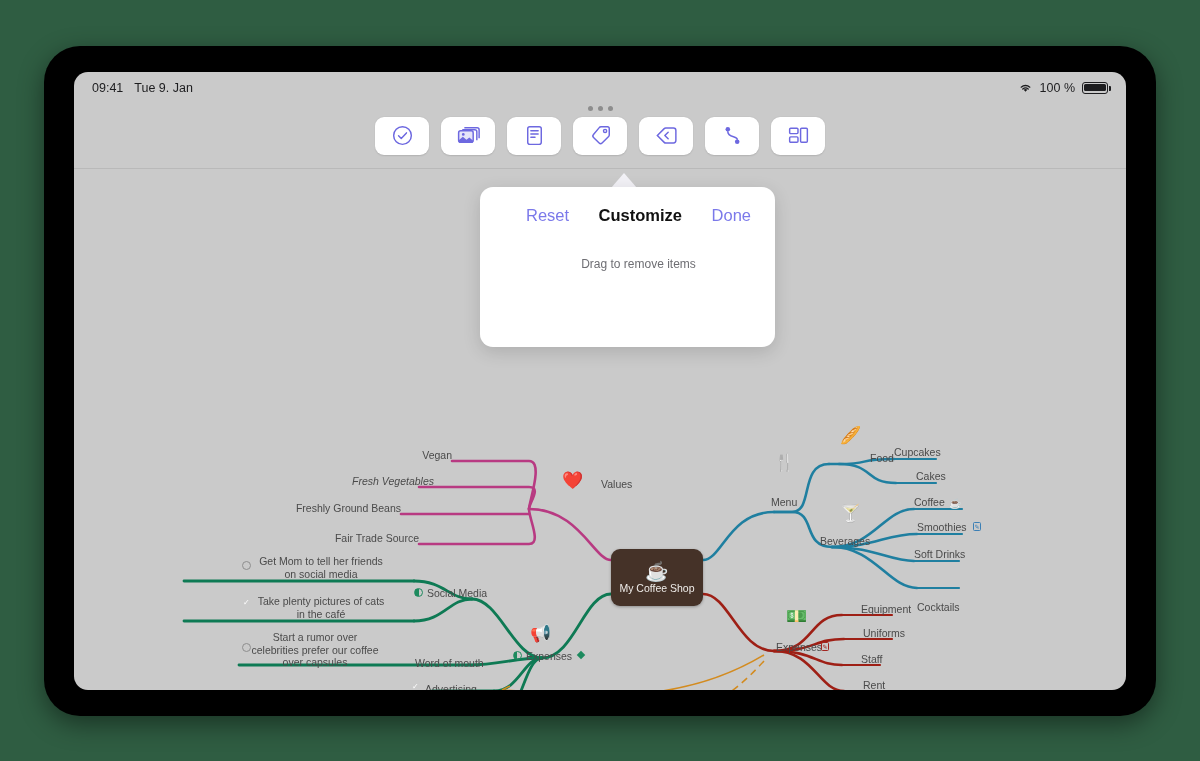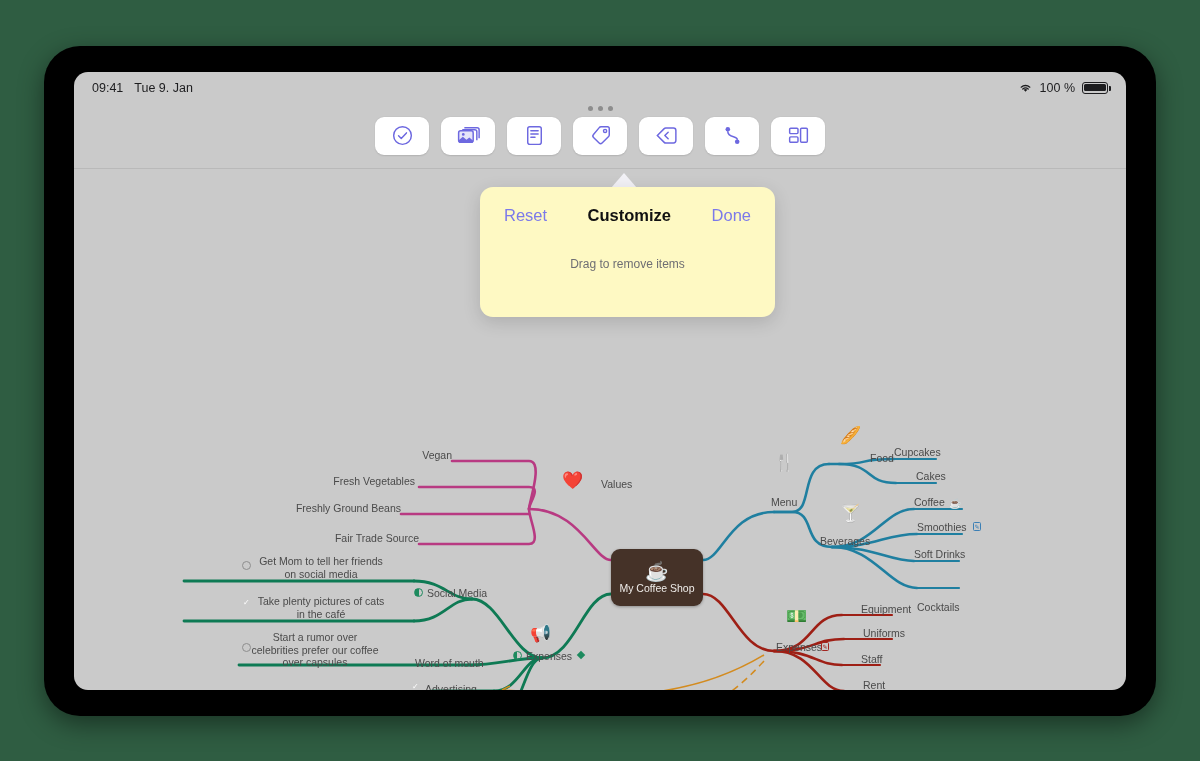--- a/index.html
+++ b/index.html
@@ -59,23 +59,24 @@
     display: flex; align-items: center; justify-content: center;
     box-shadow: 0 .5px 1.5px rgba(0,0,0,.12); cursor: pointer;
   }
   .tb-btn svg { width: 25px; height: 25px; }
   #tb-separator { position:absolute; top:96px; left:0; width:100%;
                   height:1px; background:#b9b9b9; }
 
   
   #popover {
     position: absolute; left: 406px; top: 115px;
-    width: 295px; height: 130px;
-    background: #fef9c3; border-radius: 13px;
+    width: 295px; height: 160px;
+    background: #ffffff; border-radius: 13px;
     box-shadow: 0 5px 18px rgba(0,0,0,.14);
+    padding-left: 22px;
   }
   #popover-arrow {
     position: absolute; left: 537px; top: 101px;
     width: 0; height: 0;
     border-left: 13px solid transparent;
     border-right: 13px solid transparent;
     border-bottom: 15px solid #f2f1f6;
   }
   #pop-head {
     display:flex; align-items:center; justify-content:space-between;
@@ -294,21 +295,21 @@
       
       <div id="central">
         <span class="cup">☕</span>
         <span class="ctitle">My Coffee Shop</span>
       </div>
 
       
       <span class="emoji-ico" style="left:488px; top:303px;">❤️</span>
       <span class="node-label" style="left:527px; top:309px;">Values</span>
       <span class="node-label rt" style="left:338px; top:280px; width:40px;">Vegan</span>
-      <span class="node-label rt" style="left:251px; top:306px; width:90px;">Fresh Vegetables</span>
+      <span class="node-label rt" style="left:270px; top:306px; width:90px;font-style:italic;">Fresh Vegetables</span>
       <span class="node-label rt" style="left:197px; top:333px; width:130px;">Freshly Ground Beans</span>
       <span class="node-label rt" style="left:245px; top:363px; width:100px;">Fair Trade Source</span>
 
       
       <span class="emoji-ico" style="left:700px; top:285px;">🍴</span>
       <span class="node-label" style="left:697px; top:327px;">Menu</span>
       <span class="emoji-ico" style="left:766px; top:258px;">🥖</span>
       <span class="node-label" style="left:767px; top:283px;margin-left:29px;">Food</span>
       <span class="node-label" style="left:820px; top:277px;">Cupcakes</span>
       <span class="node-label" style="left:822px; top:301px;margin-left:20px;">Cakes</span>

